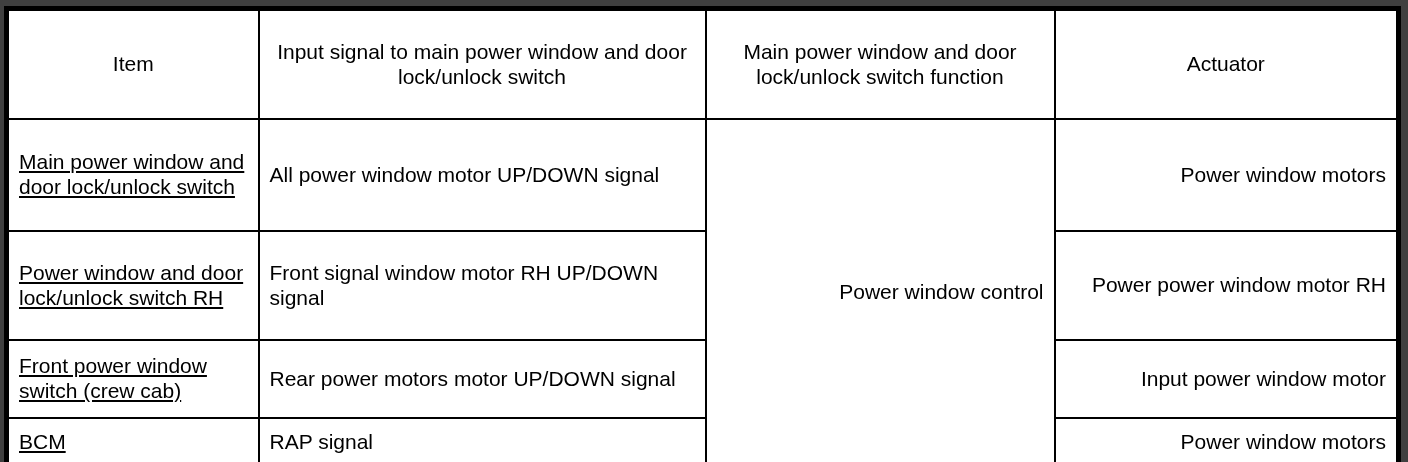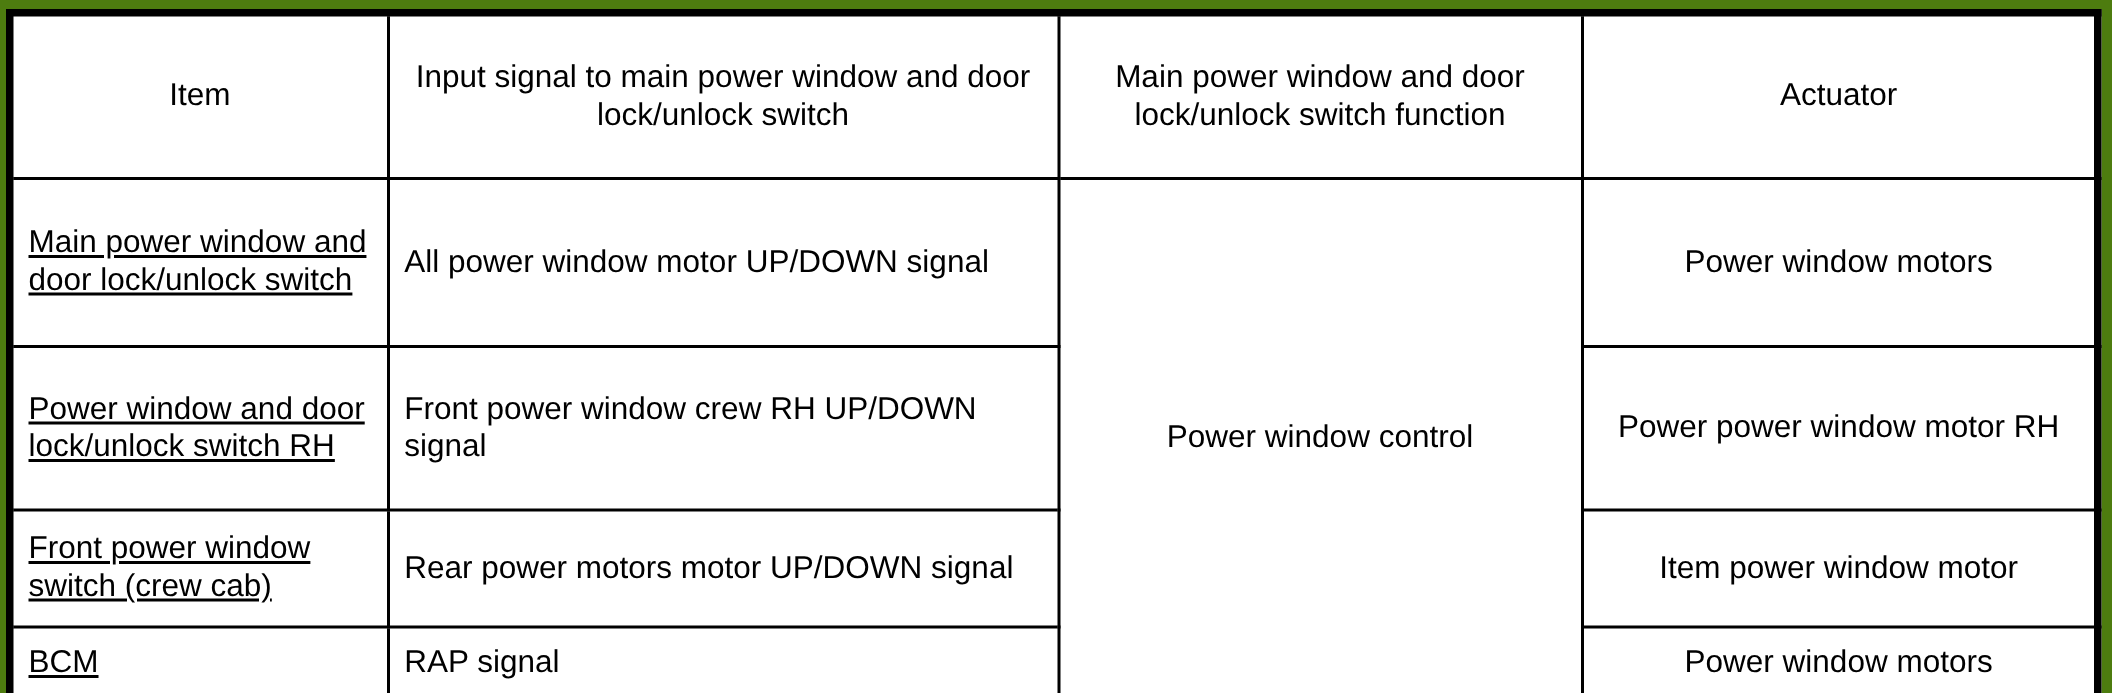--- a/index.html
+++ b/index.html
@@ -13,21 +13,21 @@
     height: 462px;
     overflow: hidden;
     font-family: "Liberation Sans", sans-serif;
     color: #000000;
   }
 
   .sheet {
     position: relative;
     width: 1408px;
     height: 462px;
-    background: #4d7c0f;
+    background: #404040;
   }
 
   table.spec-table {
     position: absolute;
     left: 4px;
     top: 6px;
     width: 1392px;
     height: 450px;
     border-collapse: collapse;
     table-layout: fixed;
@@ -61,21 +61,21 @@
   }
 
   td.item-cell,
   td.signal-cell {
     text-align: left;
     vertical-align: middle;
   }
 
   td.function-cell,
   td.actuator-cell {
-    text-align: center;
+    text-align: right;
     vertical-align: middle;
   }
 
   tr.r1 td { height: 110px; }
   tr.r2 td { height: 107px; }
   tr.r3 td { height: 76px; }
   tr.r4 td { height: 46px; }
 
   td.item-cell   { padding-left: 12px; padding-right: 8px; text-decoration: underline; }
   td.signal-cell { padding-left: 14px; padding-right: 8px; }
@@ -106,28 +106,28 @@
 
       <tr class="r1">
         <td class="item-cell">Main power window and door lock/unlock switch</td>
         <td class="signal-cell">All power window motor UP/DOWN signal</td>
         <td class="function-cell" rowspan="4">Power window control</td>
         <td class="actuator-cell">Power window motors</td>
       </tr>
 
       <tr class="r2">
         <td class="item-cell">Power window and door lock/unlock switch RH</td>
-        <td class="signal-cell">Front power window crew RH UP/DOWN signal</td>
+        <td class="signal-cell">Front signal window motor RH UP/DOWN signal</td>
         <td class="actuator-cell">Power power window motor RH</td>
       </tr>
 
       <tr class="r3">
         <td class="item-cell">Front power window switch (crew cab)</td>
         <td class="signal-cell">Rear power motors motor UP/DOWN signal</td>
-        <td class="actuator-cell">Item power window motor</td>
+        <td class="actuator-cell">Input power window motor</td>
       </tr>
 
       <tr class="r4">
         <td class="item-cell">BCM</td>
         <td class="signal-cell">RAP signal</td>
         <td class="actuator-cell">Power window motors</td>
       </tr>
 
     </tbody>
   </table>

